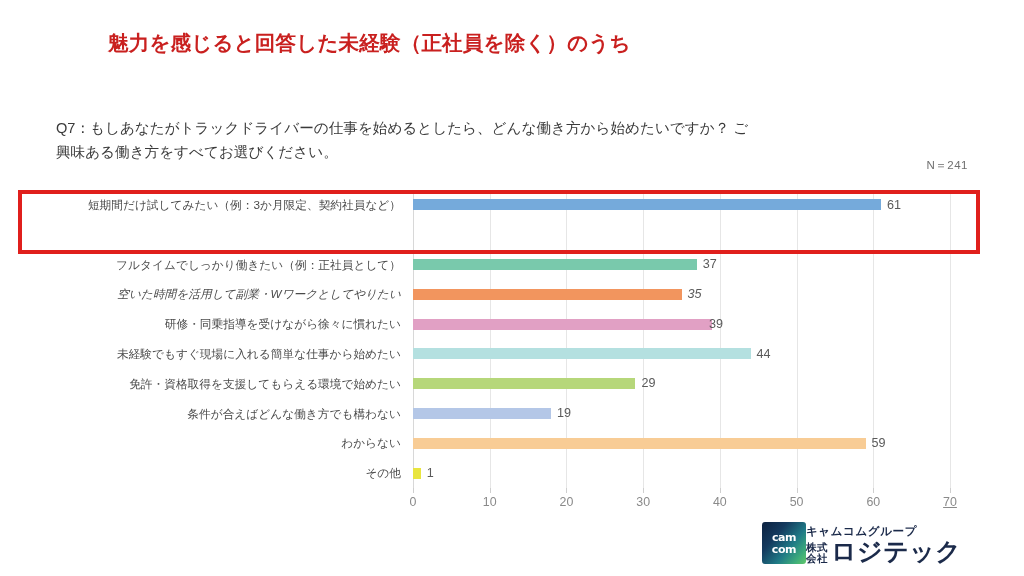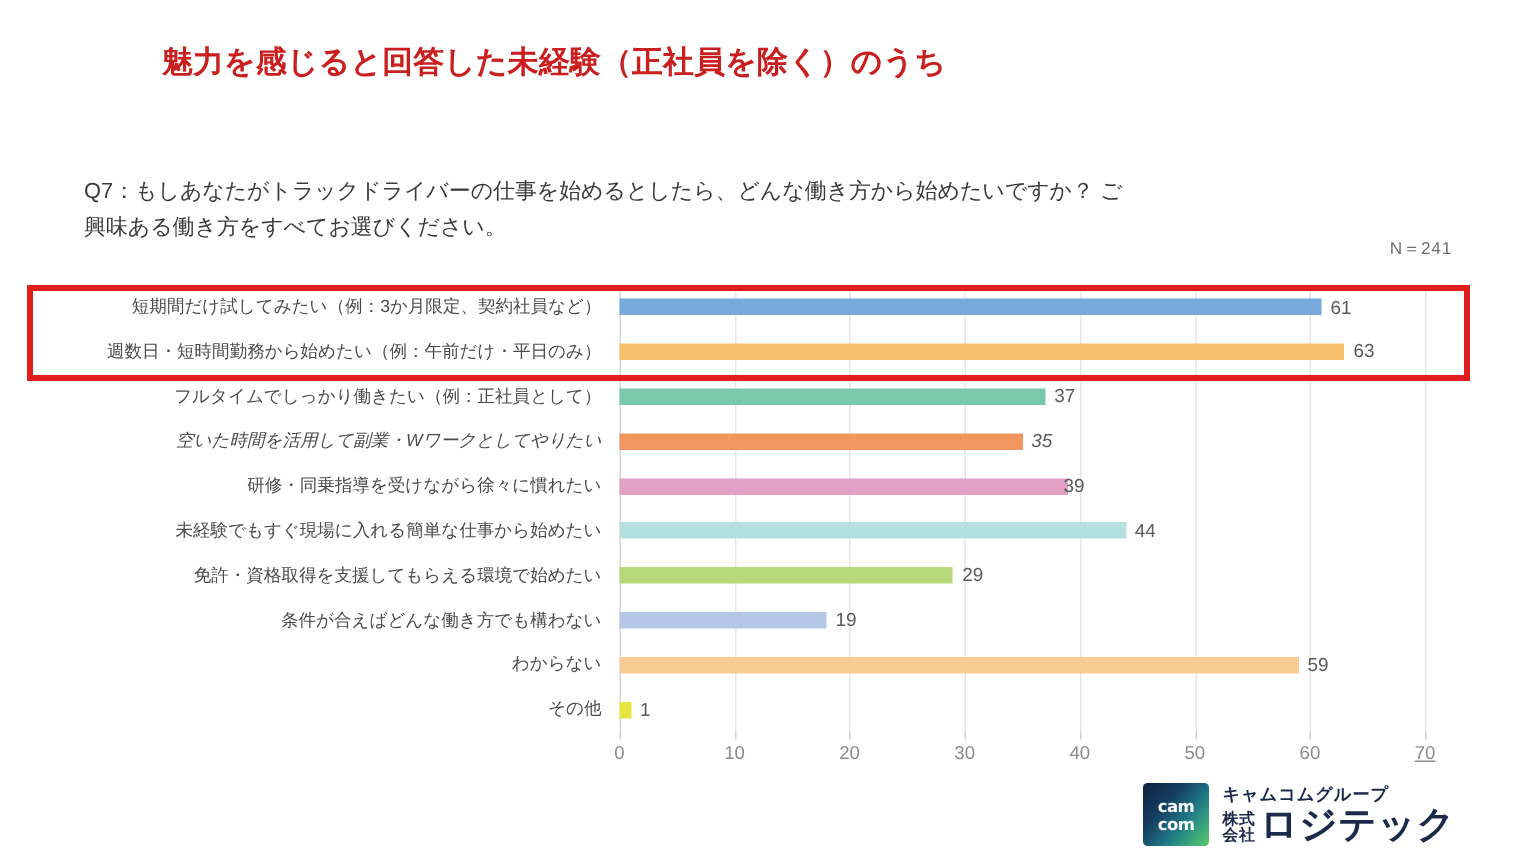--- a/index.html
+++ b/index.html
@@ -20,21 +20,20 @@
   .headline {
     position: absolute;
     left: 108px;
     top: 28px;
     width: 860px;
     color: #c9201f;
     font-weight: bold;
     font-size: 20.5px;
     line-height: 29px;
     letter-spacing: 0.2px;
-    font-family: Liberation Serif, serif;
   }
   .headline-line { display: block; white-space: nowrap; }
 
   
   .question {
     position: absolute;
     left: 56px;
     top: 116px;
     width: 910px;
     font-size: 14.6px;
@@ -151,22 +150,21 @@
     pointer-events: none;
     background: transparent;
   }
 
   
   .logo {
     position: absolute;
     left: 762px;
     top: 522px;
     display: flex;
-    align-items: center;
-    gap: 9px;
+    align-items: flex-end;
   }
   .logo-mark {
     width: 44px;
     height: 42px;
     border-radius: 3px;
     background: linear-gradient(130deg, #0d2240 0%, #143a5e 32%, #1f7a86 62%, #3fae7a 85%, #62c66a 100%);
     display: flex;
     flex-direction: column;
     align-items: center;
     justify-content: center;
@@ -233,25 +231,20 @@
         <div class="gridline" style="left: 306.857px;"></div>
         <div class="gridline" style="left: 383.571px;"></div>
         <div class="gridline" style="left: 460.286px;"></div>
         <div class="gridline" style="left: 537px;"></div>
       </div>
     <div class="rows" id="rows">
         <div class="row" style="top: 0px;">
           <div class="row-label">短期間だけ試してみたい（例：3か月限定、契約社員など）</div>
           <div class="bar" style="width: 467.957px; background: rgb(117, 170, 219);"></div>
           <div class="bar-value" style="left: 473.957px;">61</div>
-        </div>
-        <div class="row" style="top: 29.8px;">
-          <div class="row-label">週数日・短時間勤務から始めたい（例：午前だけ・平日のみ）</div>
-          <div class="bar" style="width: 483.3px; background: rgb(245, 191, 108);"></div>
-          <div class="bar-value" style="left: 489.3px;">63</div>
         </div>
         <div class="row" style="top: 59.6px;">
           <div class="row-label">フルタイムでしっかり働きたい（例：正社員として）</div>
           <div class="bar" style="width: 283.843px; background: rgb(121, 201, 172);"></div>
           <div class="bar-value" style="left: 289.843px;">37</div>
         </div>
         <div class="row" style="top: 89.4px; font-style: italic;">
           <div class="row-label">空いた時間を活用して副業・Wワークとしてやりたい</div>
           <div class="bar" style="width: 268.5px; background: rgb(242, 149, 94);"></div>
           <div class="bar-value" style="left: 274.5px;">35</div>

